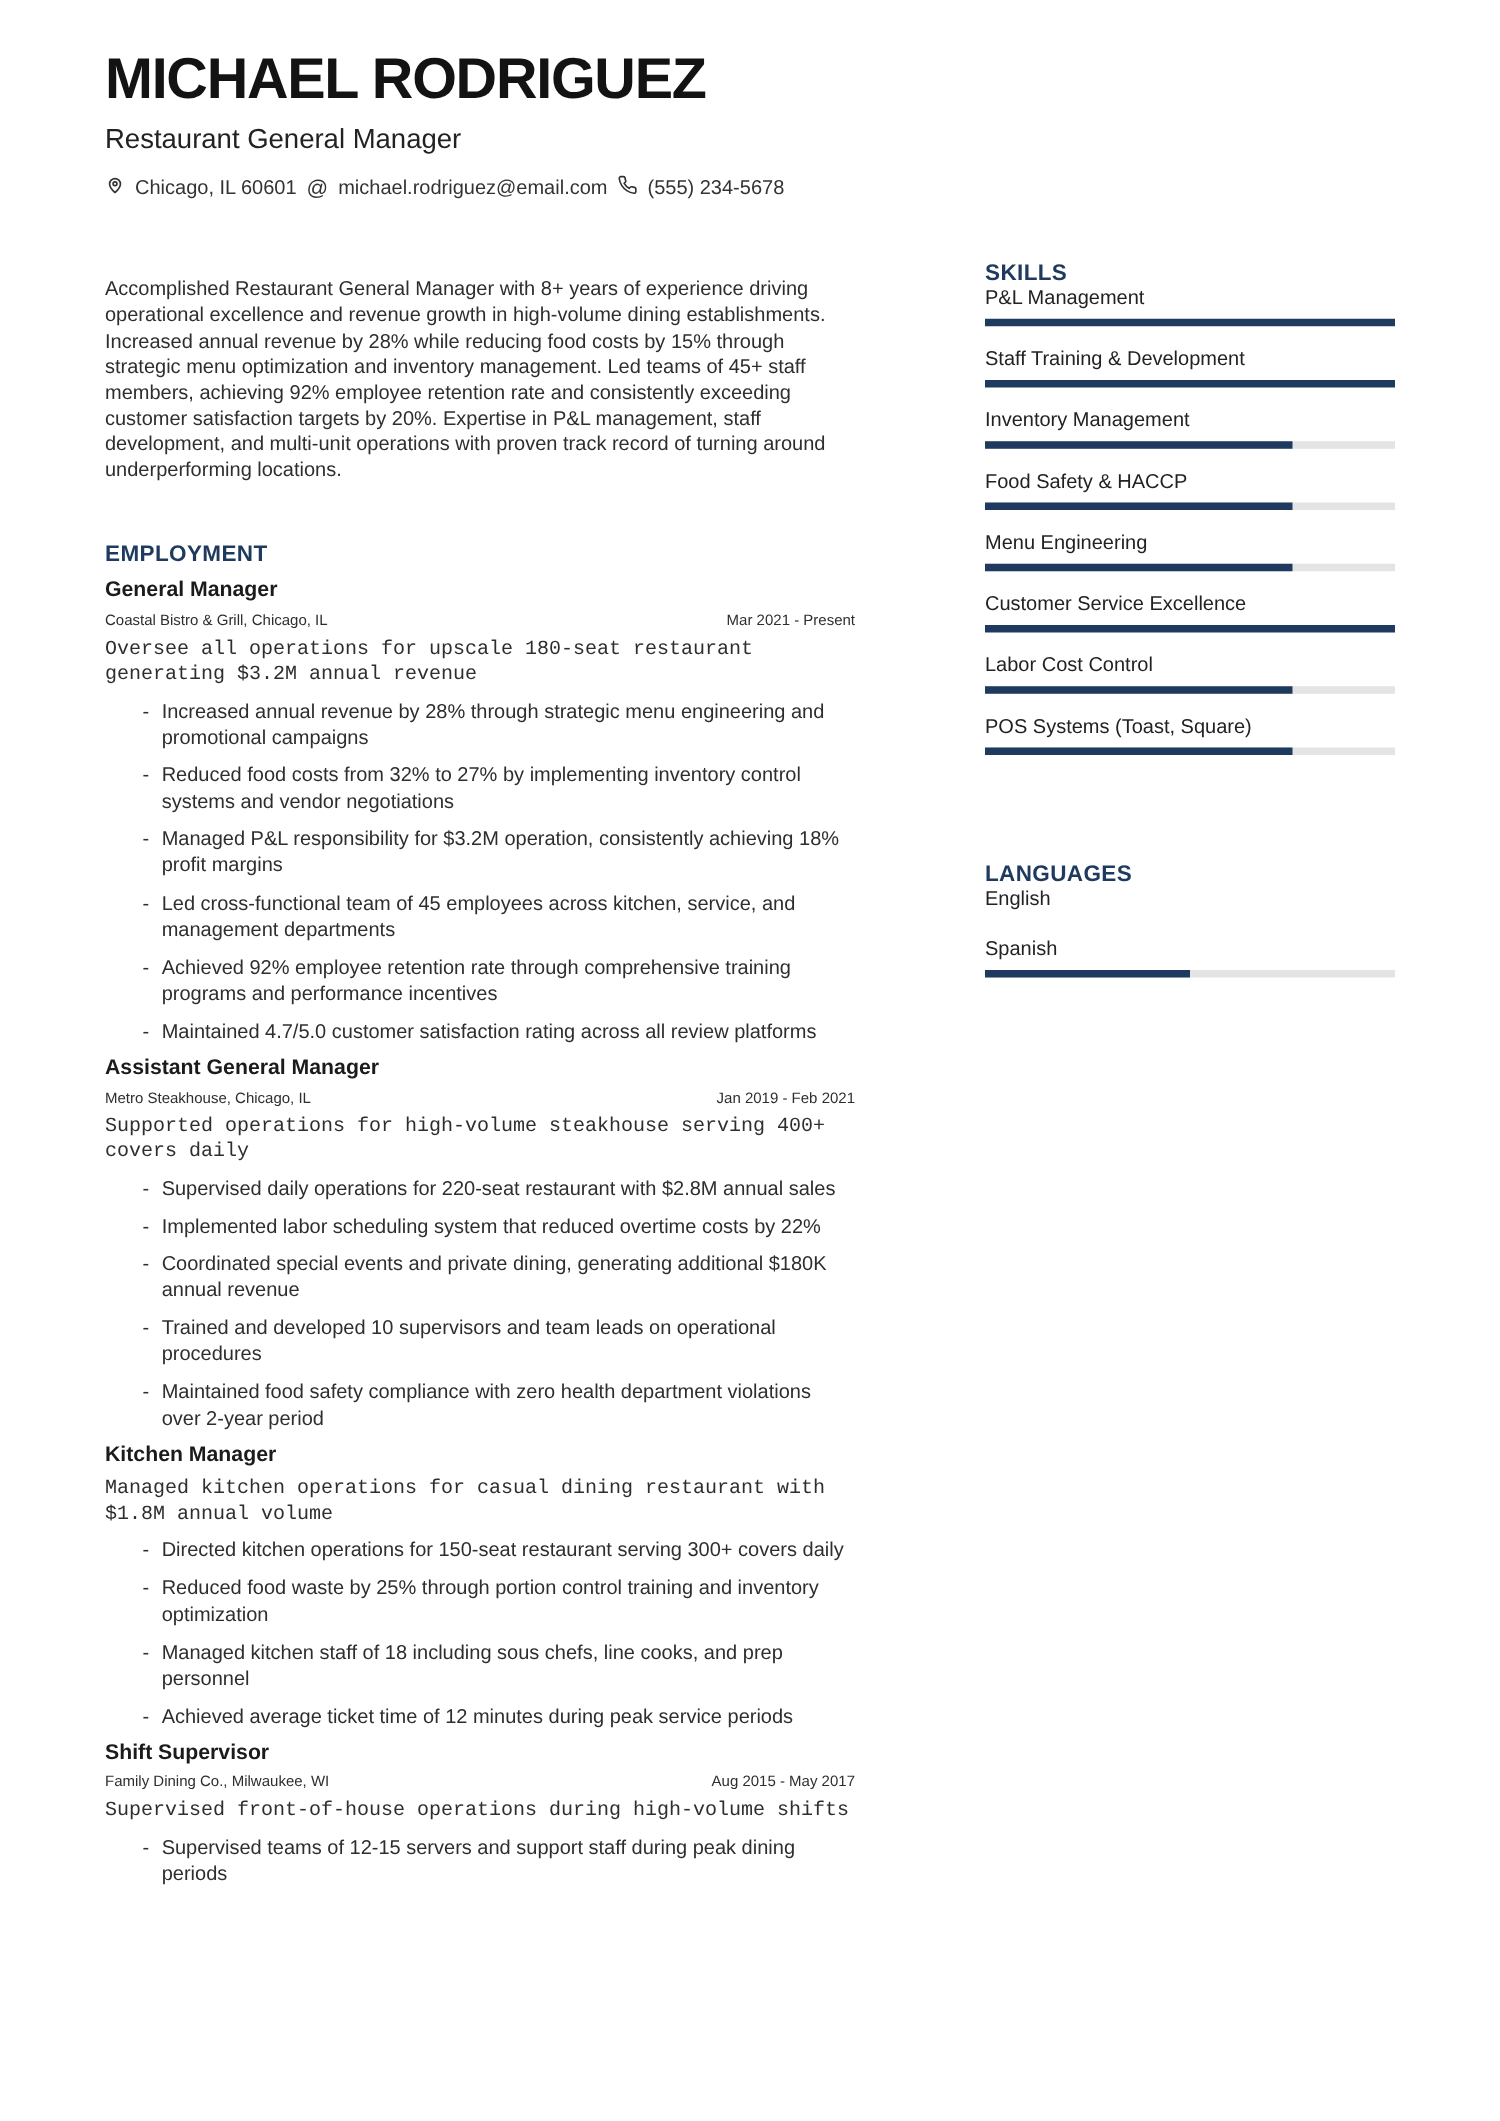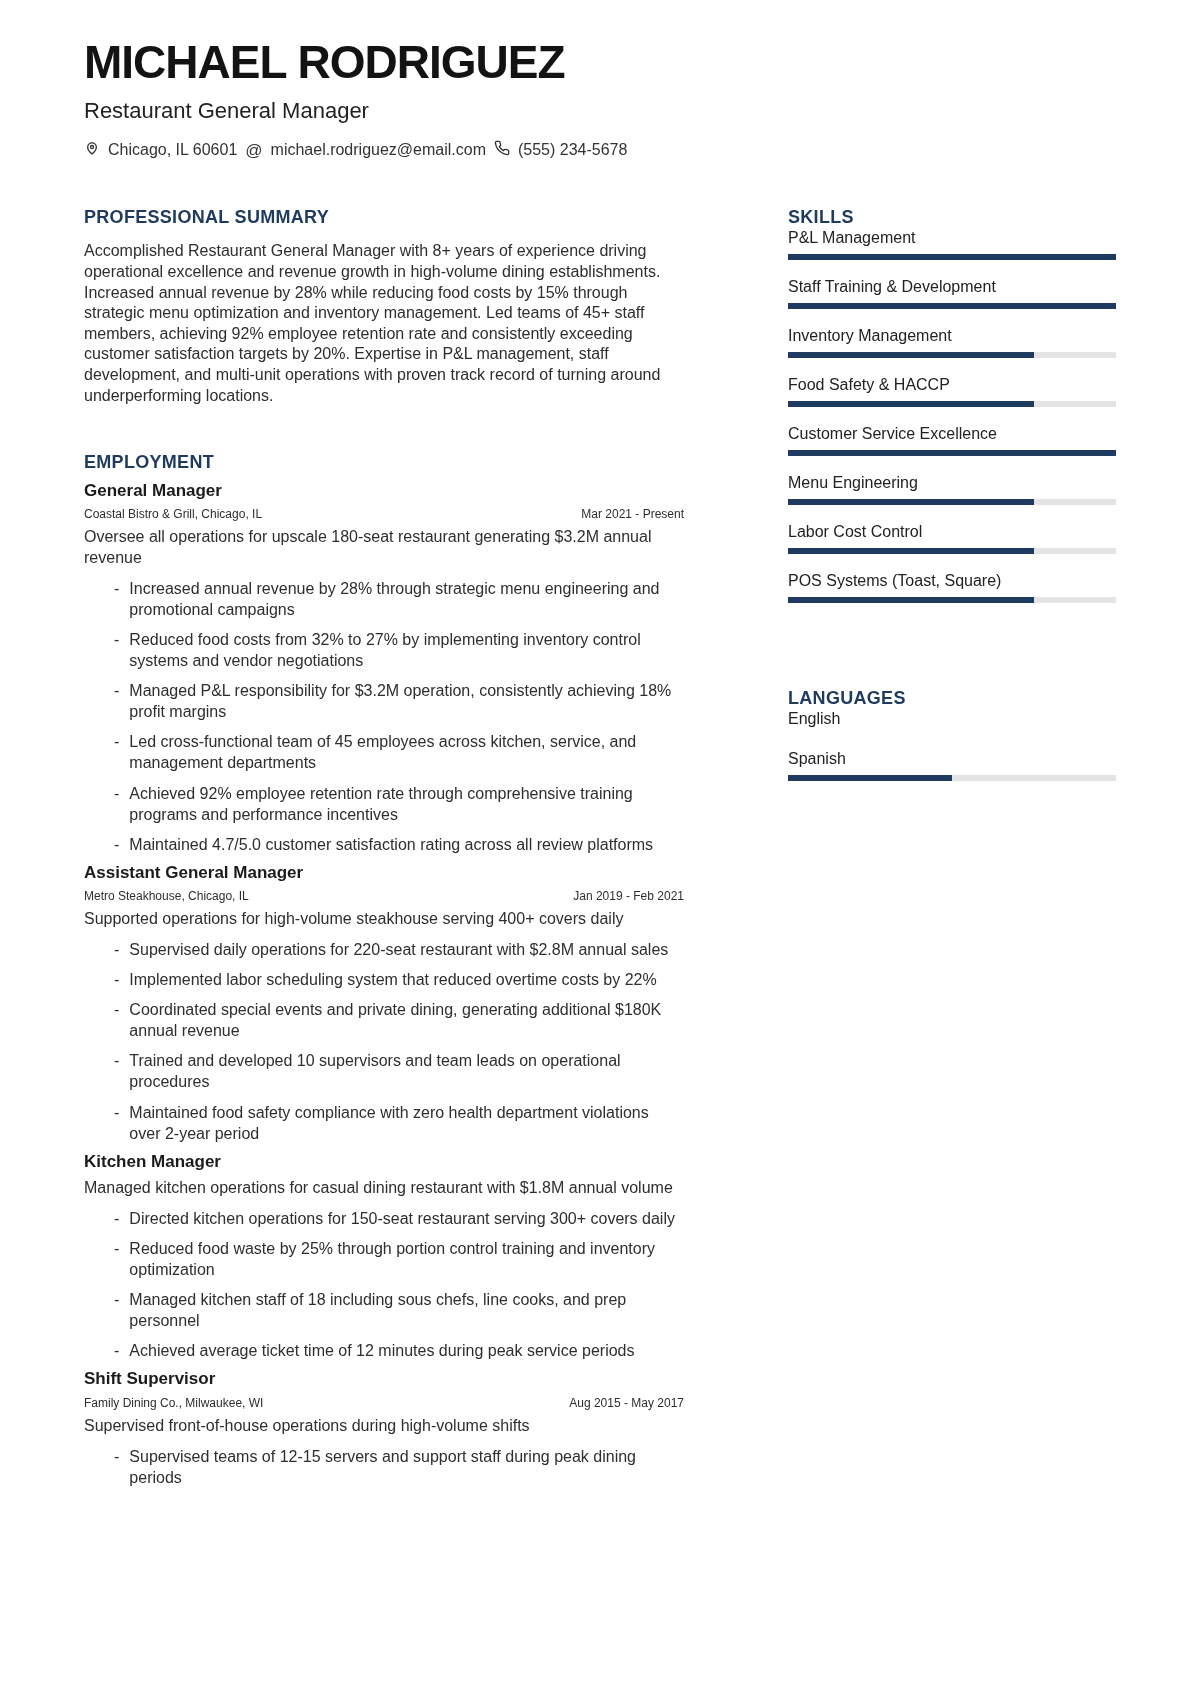--- a/index.html
+++ b/index.html
@@ -33,21 +33,21 @@
 
   
   .summary-text { margin-top:13px; font-size:16px; line-height:1.29; color:#2e2e2e; }
 
   
   .employment { margin-top:47px; }
   .job { margin-top:8px; }
   .job:first-of-type { margin-top:13px; }
   .job-title { font-size:17px; font-weight:700; color:#1b1b1b; line-height:1.2; }
   .job-meta { display:flex; justify-content:space-between; align-items:baseline; margin-top:6px; font-size:12px; color:#2e2e2e; }
-  .job-desc { margin-top:6px; font-size:16px; line-height:1.29; color:#2e2e2e; }
+  .job-desc { margin-top:6px; font-size:16px; line-height:1.29; color:#2e2e2e;font-family:Liberation Mono, monospace; }
   .bullets { margin-top:1px; }
   .bullet { display:flex; gap:10px; margin:9px 0 0 30px; font-size:16px; line-height:1.32; color:#2e2e2e; }
   .bullet .dash { flex:0 0 auto; }
 
   
   .skill-item { margin-bottom:17px; }
   .skills .skill-item:first-of-type, .languages .skill-item:first-of-type { margin-top:13px; }
   .skill-label { font-size:16px; color:#222222; line-height:1.25; }
   .bar { height:6px; background:var(--track); margin-top:6px; width:100%; }
   .bar-fill { height:100%; background:var(--accent); width:0; }
@@ -85,21 +85,20 @@
         <span>(555) 234-5678</span>
       </div>
     </div>
   </div>
 
   <div class="columns">
 
     <div class="col-main">
 
       <div class="summary">
-        <div class="section-heading">PROFESSIONAL SUMMARY</div>
         <div class="summary-text">Accomplished Restaurant General Manager with 8+ years of experience driving operational excellence and revenue growth in high-volume dining establishments. Increased annual revenue by 28% while reducing food costs by 15% through strategic menu optimization and inventory management. Led teams of 45+ staff members, achieving 92% employee retention rate and consistently exceeding customer satisfaction targets by 20%. Expertise in P&amp;L management, staff development, and multi-unit operations with proven track record of turning around underperforming locations.</div>
       </div>
 
       <div class="employment">
         <div class="section-heading">EMPLOYMENT</div>
 
         <div class="job">
           <div class="job-title">General Manager</div>
           <div class="job-meta">
             <span>Coastal Bistro &amp; Grill, Chicago, IL</span>
@@ -229,29 +228,29 @@
               <div class="bar-fill" style="width: 75%;"></div>
             </div>
         </div>
         <div class="skill-item">
           <div class="skill-label">Food Safety &amp; HACCP</div>
           <div class="bar">
               <div class="bar-fill" style="width: 75%;"></div>
             </div>
         </div>
         <div class="skill-item">
+          <div class="skill-label">Menu Engineering</div>
+          <div class="bar">
+              <div class="bar-fill" style="width: 75%;"></div>
+            </div>
+        </div>
+        <div class="skill-item">
           <div class="skill-label">Customer Service Excellence</div>
           <div class="bar">
               <div class="bar-fill" style="width: 100%;"></div>
-            </div>
-        </div>
-        <div class="skill-item">
-          <div class="skill-label">Menu Engineering</div>
-          <div class="bar">
-              <div class="bar-fill" style="width: 75%;"></div>
             </div>
         </div>
         <div class="skill-item">
           <div class="skill-label">Labor Cost Control</div>
           <div class="bar">
               <div class="bar-fill" style="width: 75%;"></div>
             </div>
         </div>
         <div class="skill-item">
           <div class="skill-label">POS Systems (Toast, Square)</div>

